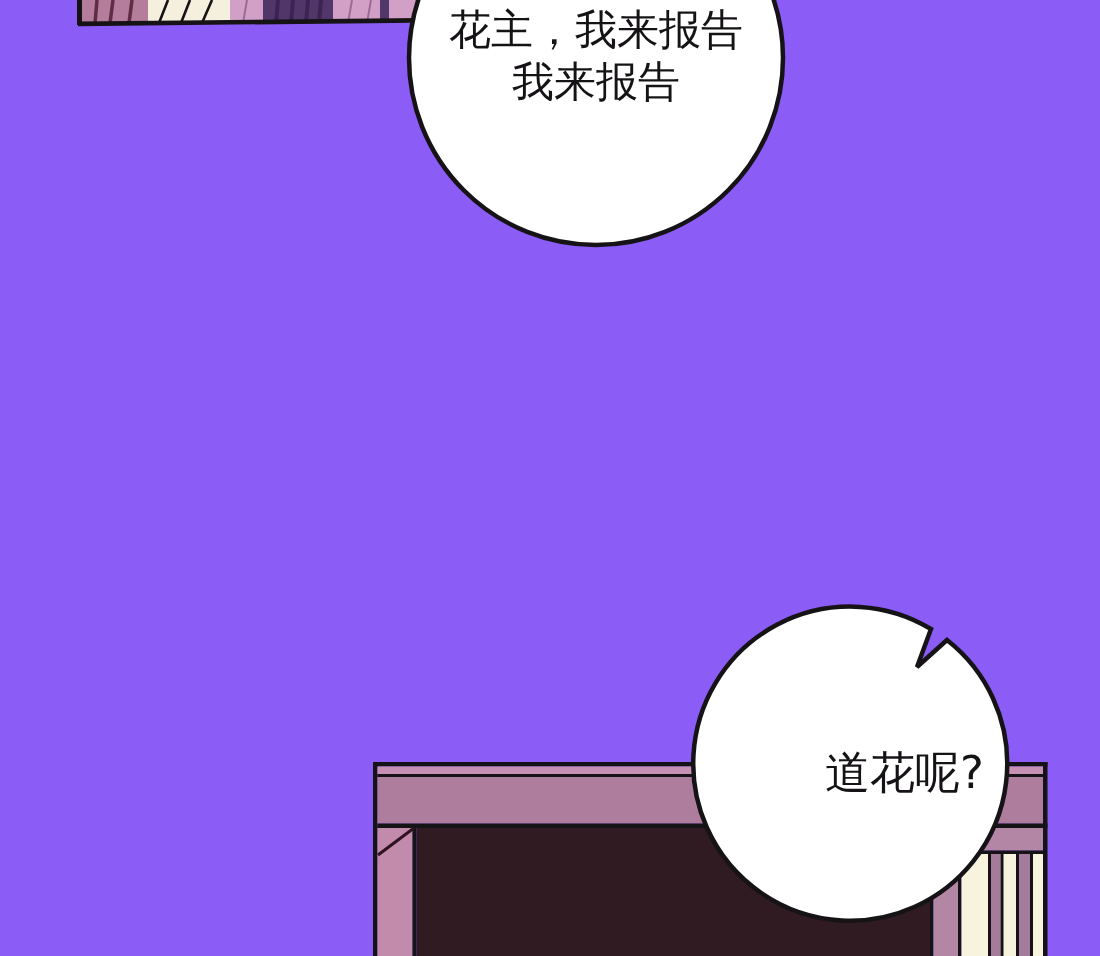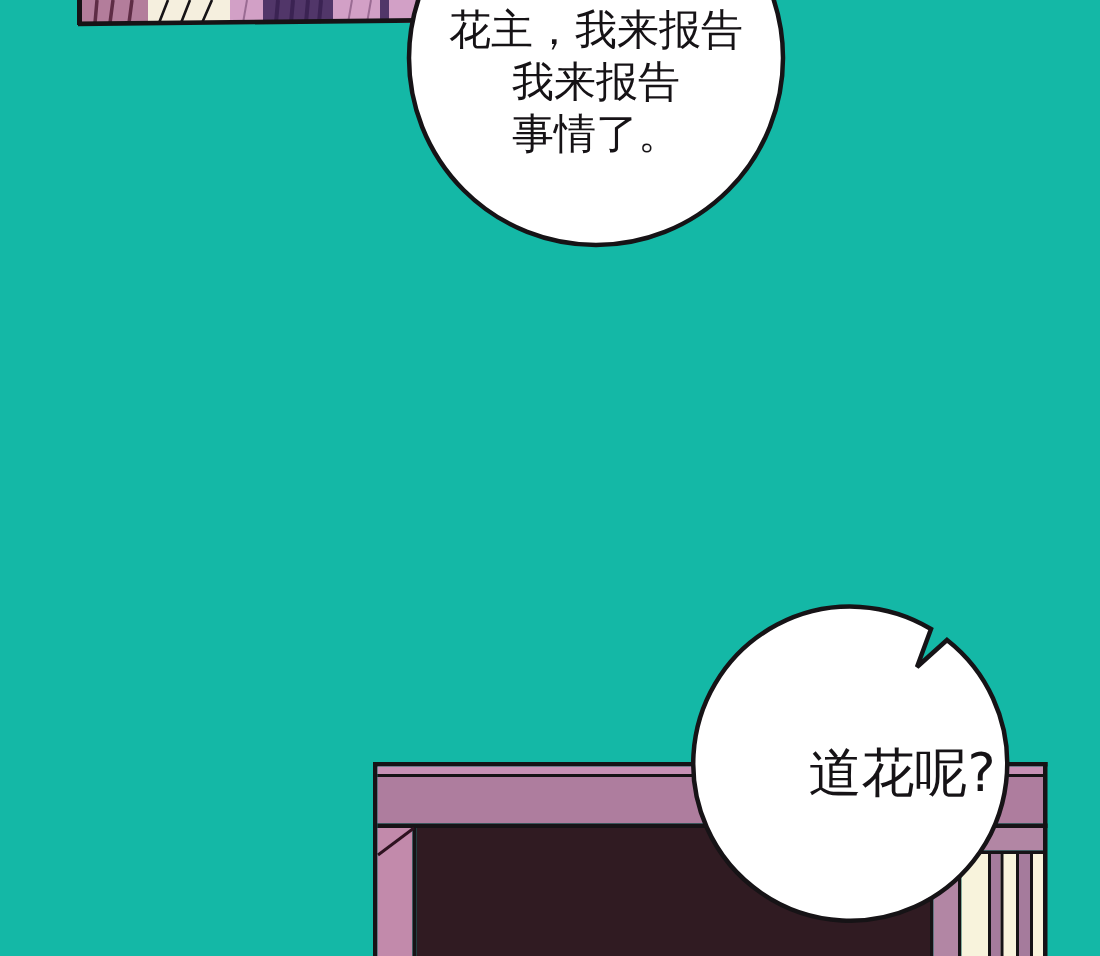--- a/index.html
+++ b/index.html
@@ -1,40 +1,40 @@
 <!DOCTYPE html>
 <html><head>
 <meta charset="utf-8">
 <style>
   html, body { margin: 0; padding: 0; background: #ffffff; }
   .stage {
     position: relative;
     width: 1100px;
     height: 956px;
     overflow: hidden;
-    background: #14b8a6;
+    background: #8b5cf6;
     font-family: "DejaVu Sans", sans-serif;
   }
   .scene-svg { position: absolute; left: 0; top: 0; }
   .bubble-text {
     position: absolute;
     text-align: center;
     color: #161316;
     font-weight: 500;
     letter-spacing: 0px;
     white-space: nowrap;
     user-select: none;
   }
   .bubble-text.top {
     left: 416px; top: 4px; width: 360px;
     font-size: 42px; line-height: 52px;
   }
   .bubble-text.right {
-    left: 752px; top: 746px; width: 300px;
-    font-size: 53px; line-height: 54px;
+    left: 684px; top: 746px; width: 300px;
+    font-size: 45px; line-height: 54px; text-align: right;
   }
 </style>
 </head>
 <body>
 
 <div class="stage">
 
   <svg class="scene-svg" width="1100" height="956" viewBox="0 0 1100 956">
 
     <g>
@@ -95,18 +95,17 @@
     </g>
 
     <path d="M 947,640 A 157,157 0 1 1 931,629 L 917,667 Z" stroke-width="4.5" stroke-linejoin="miter" fill="#ffffff" stroke="#161316"></path>
 
     <circle cx="596" cy="58" r="187" stroke-width="4.5" fill="#ffffff" stroke="#161316"></circle>
   </svg>
 
   <div class="bubble-text top">
     <div>花主，我来报告</div>
     <div>我来报告</div>
-    <div>事情了。</div>
   </div>
 
   <div class="bubble-text right">道花呢?</div>
 
 </div>
 
 </body></html>

